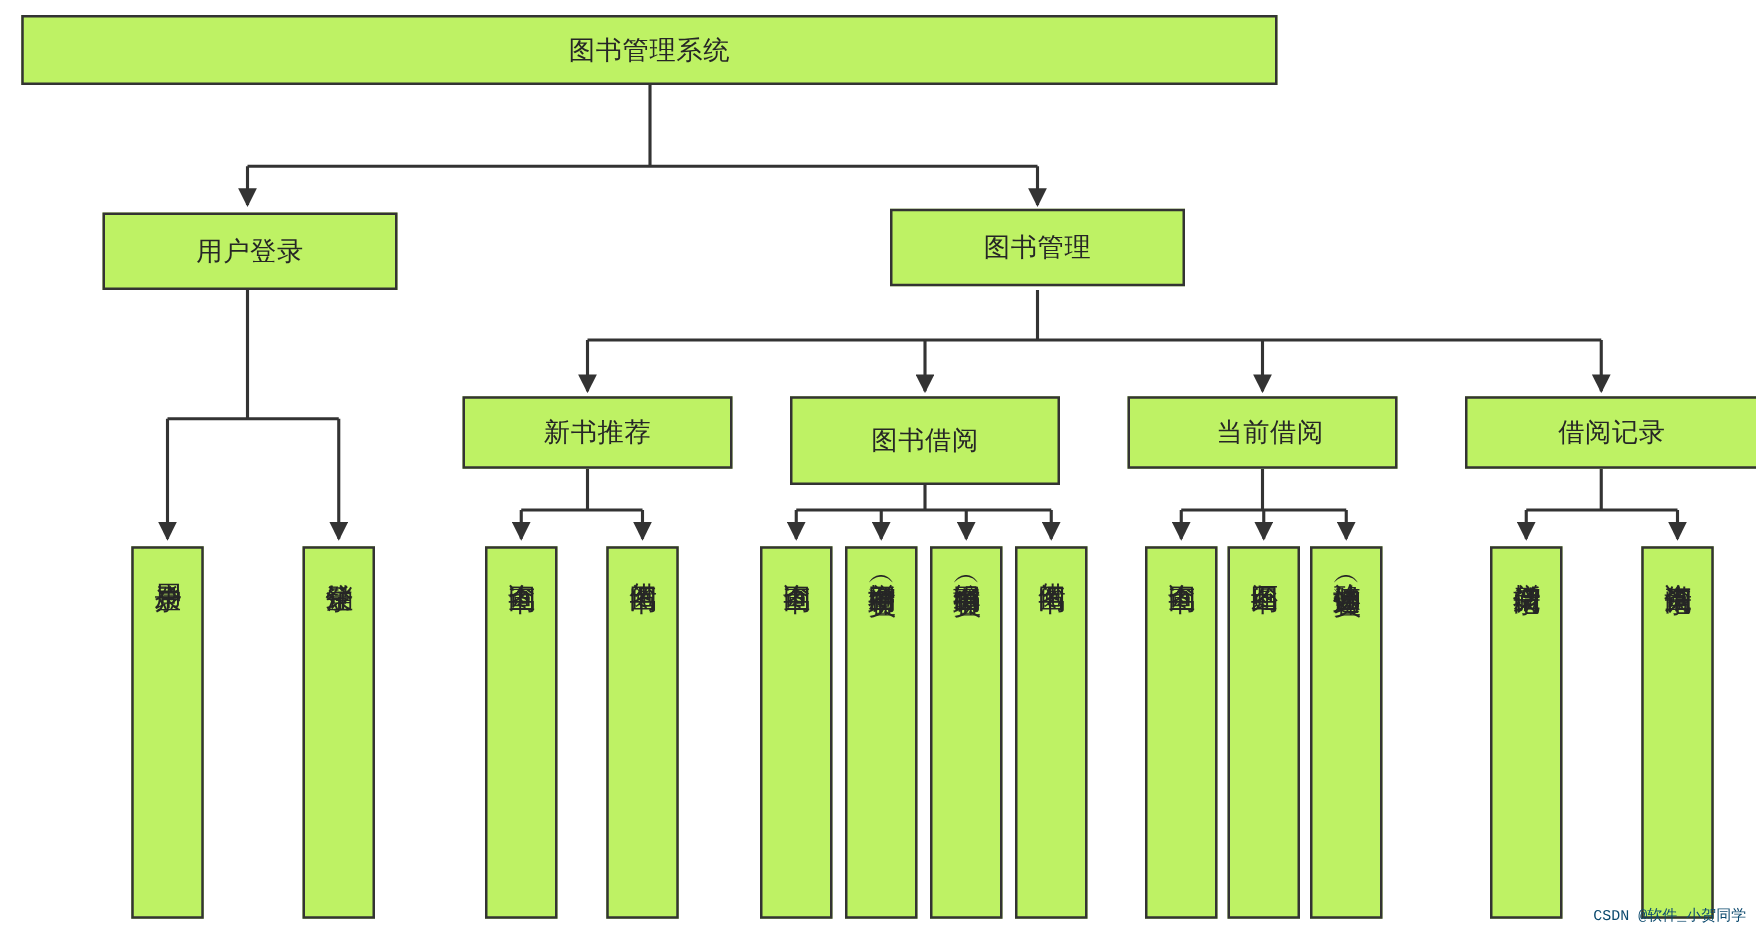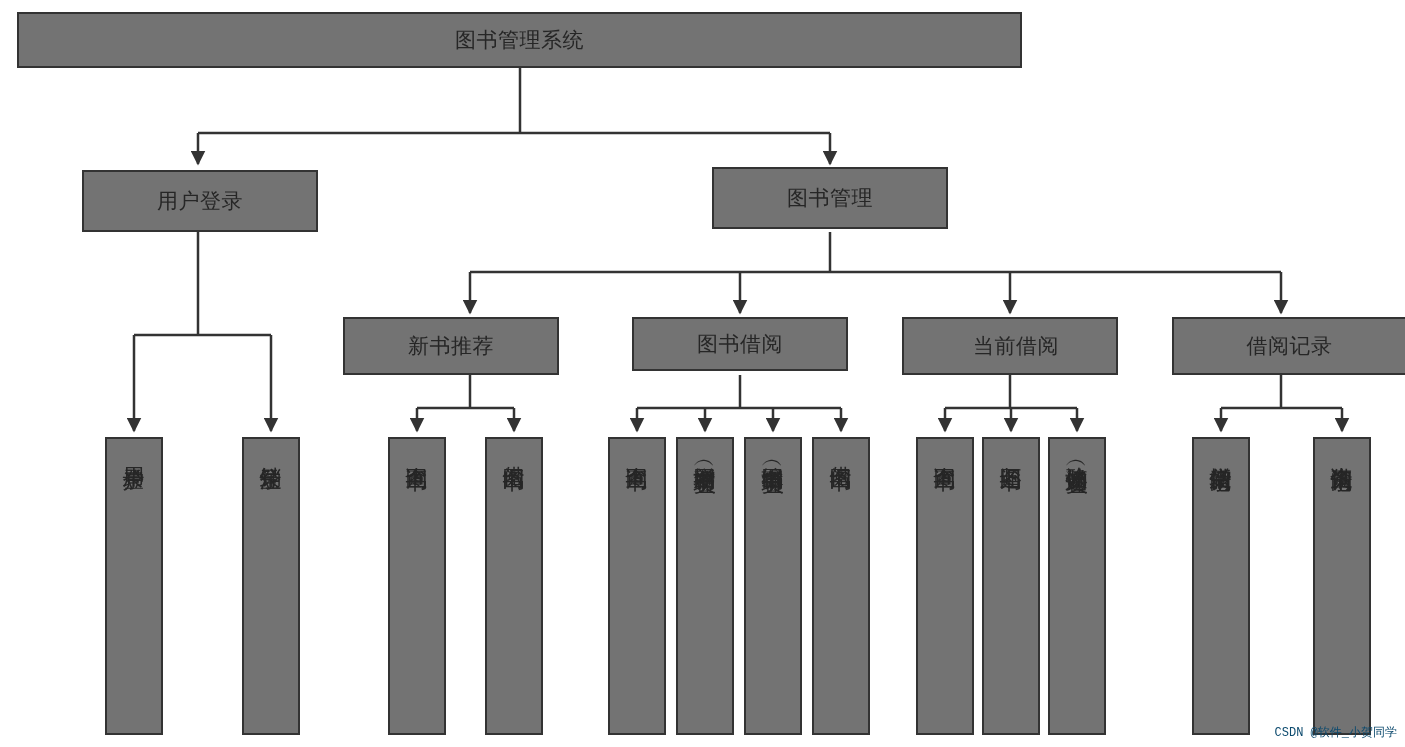--- a/index.html
+++ b/index.html
@@ -21,21 +21,21 @@
   #edge-layer {
     position: absolute;
     left: 0;
     top: 0;
     width: 1405px;
     height: 747px;
   }
   .node {
     position: absolute;
     box-sizing: border-box;
-    background: #737373;
+    background: #bef264;
     border: 2px solid #333333;
     display: flex;
     align-items: center;
     justify-content: center;
     color: #222222;
     z-index: 2;
   }
   .node-label {
     display: block;
     text-align: center;
@@ -132,24 +132,24 @@
     <span class="node-label">图书管理系统</span>
   </div>
 
   <div class="node horiz" style="left:82px; top:170px; width:236px; height:62px;">
     <span class="node-label">用户登录</span>
   </div>
   <div class="node horiz" style="left:712px; top:167px; width:236px; height:62px;">
     <span class="node-label">图书管理</span>
   </div>
 
-  <div class="node horiz" style="left:343px; top:317px; width:216px; height:58px;">
+  <div class="node horiz" style="left:370px; top:317px; width:216px; height:58px;">
     <span class="node-label">新书推荐</span>
   </div>
-  <div class="node horiz" style="left:632px; top:317px; width:216px; height:54px;">
+  <div class="node horiz" style="left:632px; top:317px; width:216px; height:71px;">
     <span class="node-label">图书借阅</span>
   </div>
   <div class="node horiz" style="left:902px; top:317px; width:216px; height:58px;padding-left:12px;">
     <span class="node-label">当前借阅</span>
   </div>
   <div class="node horiz" style="left:1172px; top:317px; width:235px; height:58px;">
     <span class="node-label">借阅记录</span>
   </div>
 
   <div class="node vert" style="left:105px; top:437px; width:58px; height:298px;">

